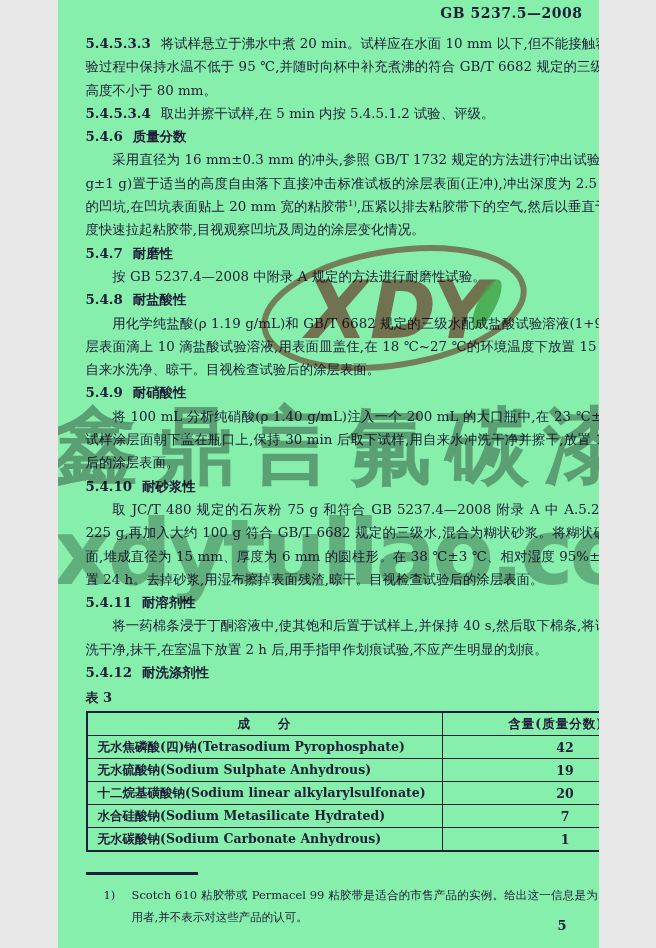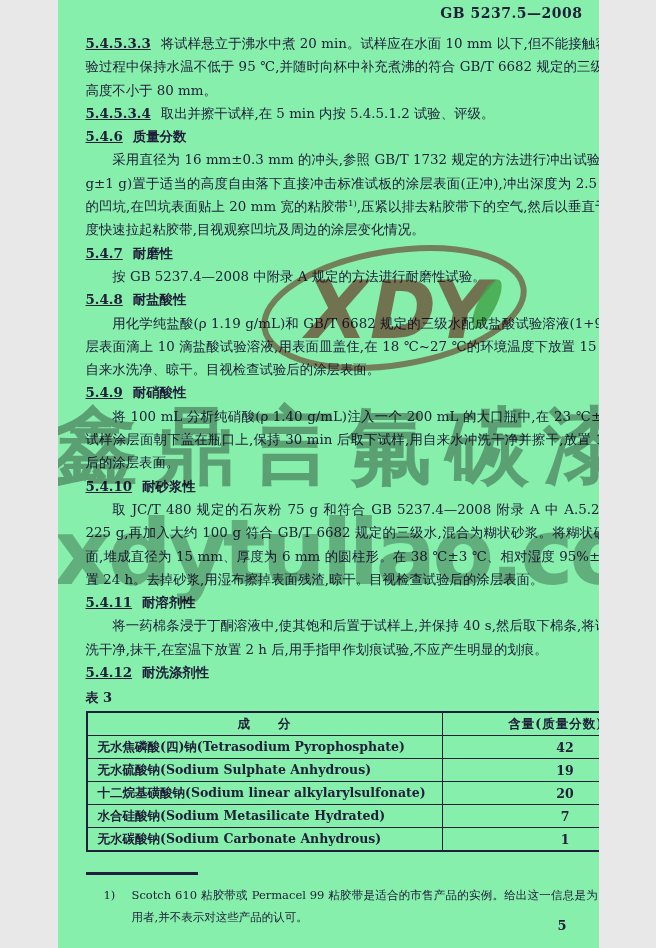--- a/index.html
+++ b/index.html
@@ -11,21 +11,21 @@
   }
   .doc-header{
     position:absolute;top:5px;right:16px;
     font-size:14px;font-weight:bold;letter-spacing:0.5px;
   }
   .content{
     position:relative;margin:32px 24px 0 28px;width:604px;
     font-size:13.4px;line-height:23.3px;text-align:justify;
   }
   .content p{margin:0;padding:0;}
-  .blk .num{font-weight:bold;margin-right:10px;white-space:nowrap;text-decoration:underline;}
+  .blk .num{font-weight:bold;margin-right:10px;white-space:nowrap;}
   .blk.heading{font-weight:bold;}
   .blk.body{text-indent:2em;}
   .tbl-title{
     width:604px;margin:5px 0 4px 28px;text-align:left;
     font-size:13px;font-weight:bold;
   }
   table.tbl{
     width:604px;margin-left:28px;border-collapse:collapse;
     border:2.5px solid #20203a;font-size:12.5px;color:#20203a;
   }

